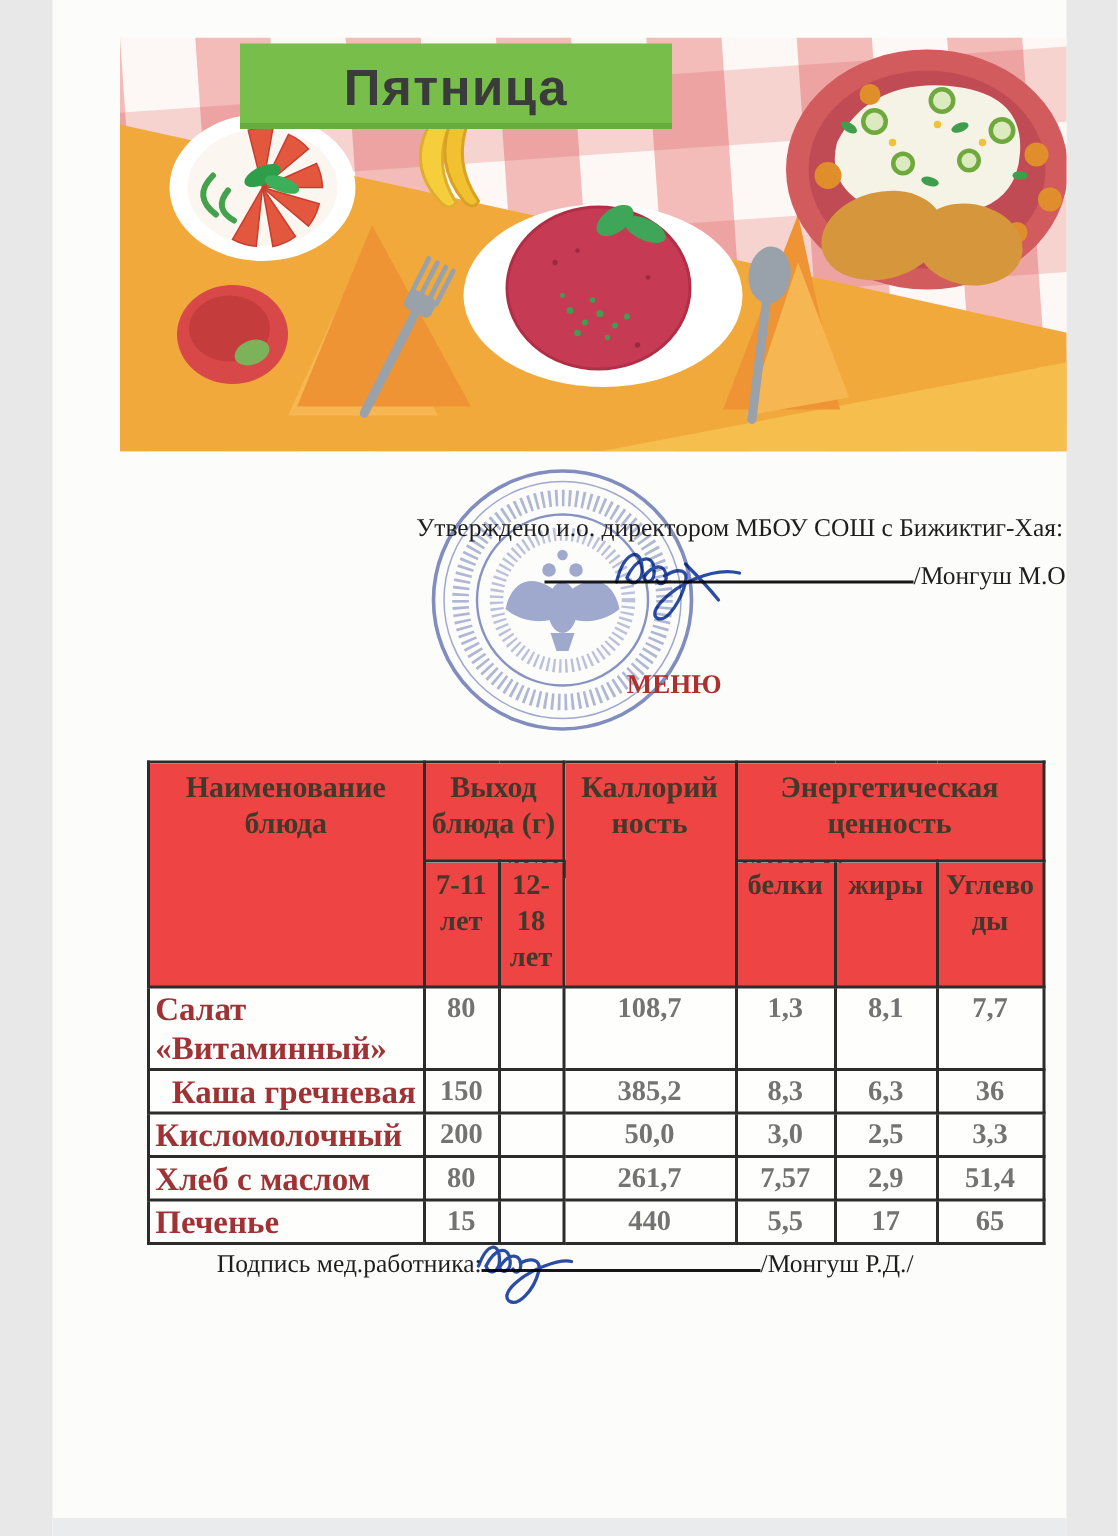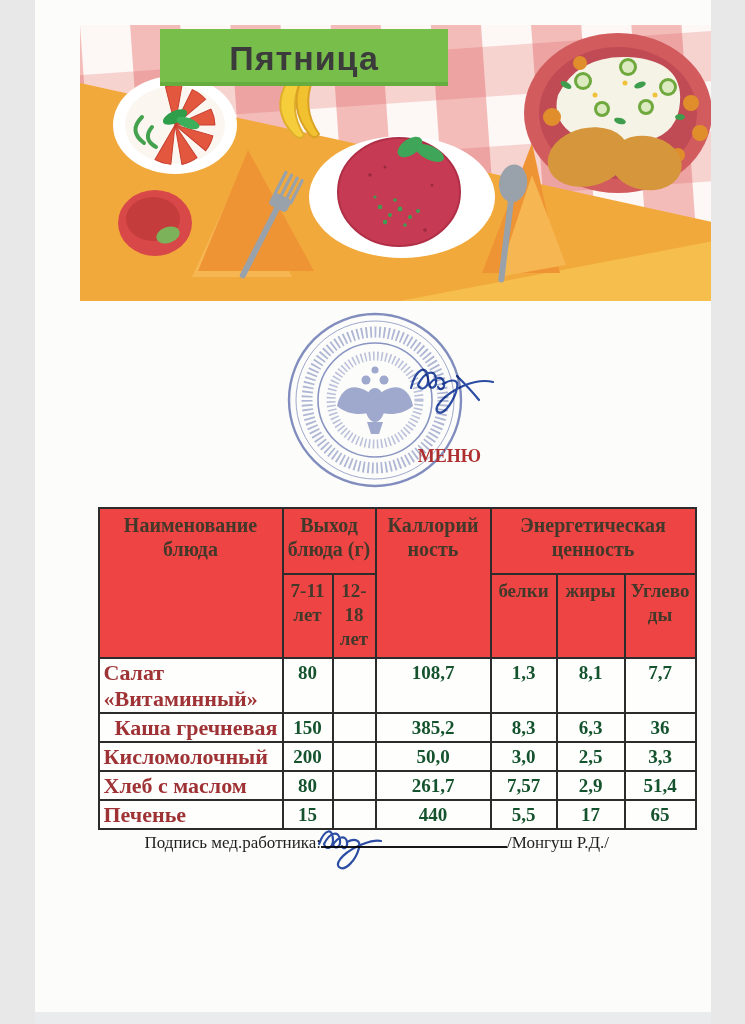--- a/index.html
+++ b/index.html
@@ -26,21 +26,21 @@
     color:#AD2F2F;font-weight:bold;font-size:18px;line-height:20.5px;white-space:pre;}
   
   table.menu{position:absolute;left:63px;top:507px;width:597px;border-collapse:collapse;table-layout:fixed;}
   table.menu th,table.menu td{border:2px solid #2C2C2C;overflow:hidden;}
   table.menu th{background:#ef4444;color:#42392B;font-weight:bold;vertical-align:top;padding:4px 2px 0 2px;text-align:center;}
   tr.h1{height:66px;} tr.h1 th{font-size:20px;line-height:24px;}
   tr.h2{height:84px;} tr.h2 th{font-size:19px;line-height:24px;}
   th.tall{font-size:20px;line-height:24px;}
   td.name{font-size:22px;line-height:26px;font-weight:bold;color:#9F3235;
     text-align:left;vertical-align:top;padding:1px 3px 0 4px;white-space:pre-wrap;background:#FEFEFD;}
-  td.num{font-size:19px;font-weight:bold;color:#14532d;text-align:center;
+  td.num{font-size:19px;font-weight:bold;color:#737373;text-align:center;
     vertical-align:top;padding-top:3px;background:#FEFEFD;}
   tr.r-big{height:53px;} tr.r{height:27px;}
   
   .footer-sign{position:absolute;left:110px;top:831px;font-size:17px;white-space:nowrap;}
   
   .edge-right{position:absolute;left:727px;top:0;width:18px;height:1024px;background:#EFEEE6;}
   .edge-right-line{position:absolute;left:722px;top:0;width:2px;height:1024px;background:#E3E2DC;}
   .edge-bottom{position:absolute;left:0;top:1012px;width:745px;height:12px;background:#E9EBEC;}
   .edge-corner{position:absolute;left:727px;top:1005px;width:18px;height:19px;background:#1D1D1B;}
 </style>
@@ -212,20 +212,26 @@
       <ellipse cx="90" cy="95" rx="10" ry="17"></ellipse>
       <path d="M90,88 C72,70 56,76 52,96 C64,106 80,106 90,100 Z"></path>
       <path d="M90,88 C108,70 124,76 128,96 C116,106 100,106 90,100 Z"></path>
       <circle cx="81" cy="70" r="4.5"></circle>
       <circle cx="99" cy="70" r="4.5"></circle>
       <circle cx="90" cy="60" r="3.5"></circle>
       <path d="M82,112 l16,0 l-4,12 l-8,0 z"></path>
     </g>
   </svg>
 
+  <div class="approval">
+    <div>Утверждено и.о. директором МБОУ СОШ с Бижиктиг-Хая:</div>
+    <div class="sig-row">
+      <span class="uline dir"></span><span>/Монгуш М.О./</span>
+    </div>
+  </div>
 
   <svg class="sig-director" viewBox="0 0 215 66">
     <g stroke="#2B4DA6" stroke-width="2.2" fill="none" stroke-linecap="round">
       <path d="M28,36 C33,16 44,12 45,26 C46,36 38,40 35,33 C41,20 52,16 53,27 C54,36 48,38 46,33 C52,24 60,24 61,31 C62,37 57,39 55,35"></path>
       <path d="M60,32 C70,26 76,28 74,36 C72,46 62,64 55,60 C49,56 62,42 80,34 C92,29 102,28 110,30"></path>
       <path d="M74,24 C80,30 88,38 96,48"></path>
     </g>
   </svg>
 
   <div class="titles">

